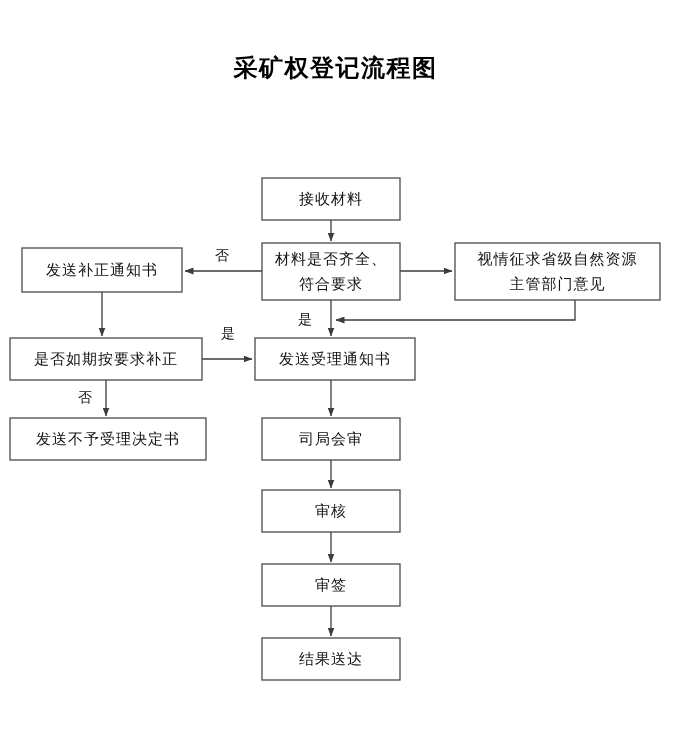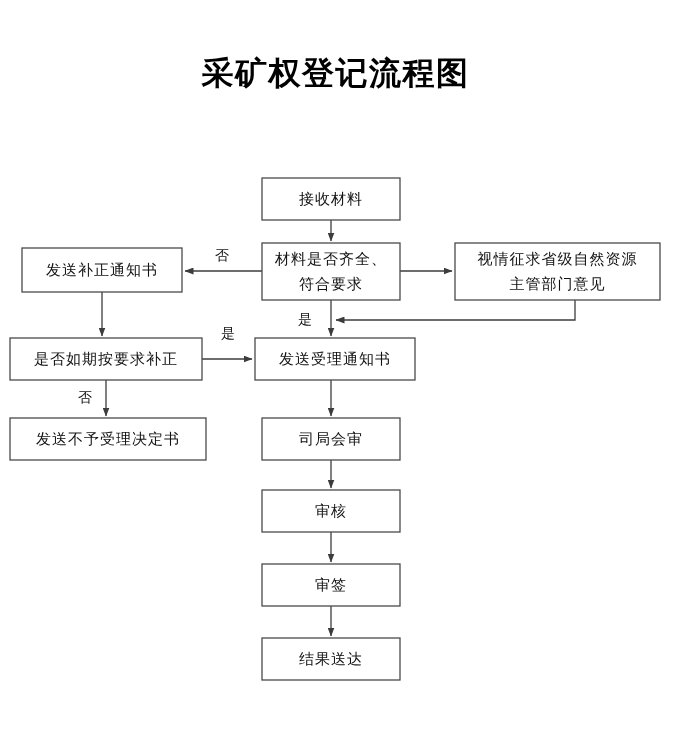--- a/index.html
+++ b/index.html
@@ -20,21 +20,21 @@
     position: relative;
     width: 681px;
     height: 745px;
   }
   .page-title {
     position: absolute;
     left: 0;
     top: 52px;
     width: 671px;
     text-align: center;
-    font-size: 32px;
+    font-size: 24px;
     font-weight: bold;
     letter-spacing: 1.5px;
     font-family: "DejaVu Sans", "Liberation Sans", sans-serif;
     color: #000000;
   }
   svg.flow {
     position: absolute;
     left: 0;
     top: 0;
     width: 681px;

